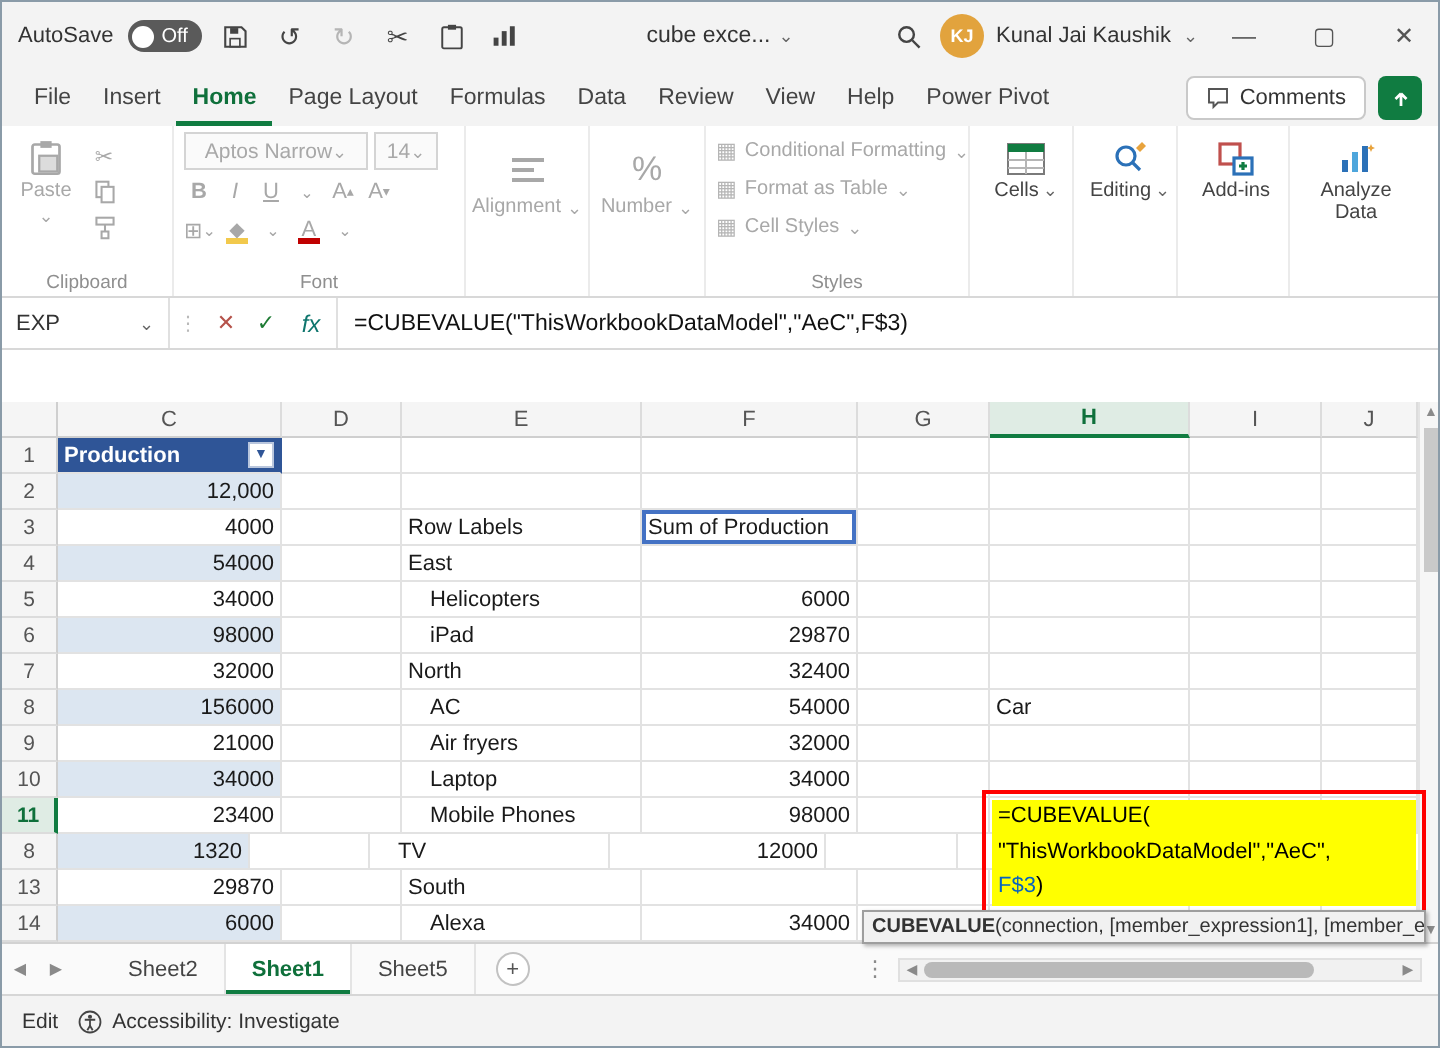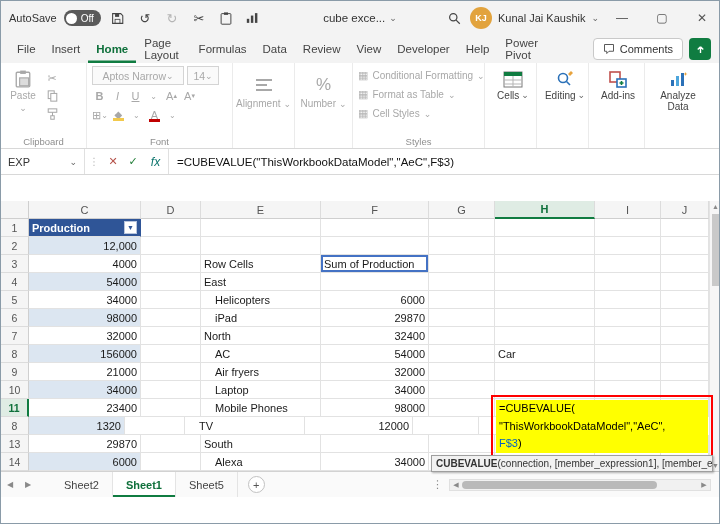--- a/index.html
+++ b/index.html
@@ -177,21 +177,20 @@
   <div class="menubar">
     <div id="menu-tabs">
         <span class="menu-tab">File</span>
         <span class="menu-tab">Insert</span>
         <span class="menu-tab active">Home</span>
         <span class="menu-tab">Page Layout</span>
         <span class="menu-tab">Formulas</span>
         <span class="menu-tab">Data</span>
         <span class="menu-tab">Review</span>
         <span class="menu-tab">View</span>
-        <span class="menu-tab">Developer</span>
         <span class="menu-tab">Help</span>
         <span class="menu-tab">Power Pivot</span>
       </div>
     <div class="menubar-right">
       <span class="comments-btn">
         <svg width="12" height="12" viewBox="0 0 16 16">
             <path d="M2 2h12v9H8l-3 3v-3H2z" fill="none" stroke="#555" stroke-width="1.3"></path>
           </svg>
         <span>Comments</span>
       </span>
@@ -432,21 +431,21 @@
           <div class="cell gridcell" style="width: 66px;"></div>
           <div class="cell gridcell" style="width: 48px;"></div>
         </div>
         <div class="grid-row">
           <div class="cell rowhead">3</div>
           <div class="cell gridcell num" style="width: 112px;">
             <span class="celltext">4000</span>
           </div>
           <div class="cell gridcell" style="width: 60px;"></div>
           <div class="cell gridcell" style="width: 120px;">
-            <span class="celltext">Row Cells</span>
+            <span class="celltext">Row Labels</span>
           </div>
           <div class="cell gridcell refsel" style="width: 108px;">
             <span class="celltext">Sum of Production</span>
           </div>
           <div class="cell gridcell" style="width: 66px;"></div>
           <div class="cell gridcell" style="width: 100px;"></div>
           <div class="cell gridcell" style="width: 66px;"></div>
           <div class="cell gridcell" style="width: 48px;"></div>
         </div>
         <div class="grid-row">
@@ -665,14 +664,25 @@
     <span class="addsheet">+</span>
     <div class="sb-spacer"></div>
     <span class="sb-dots">⋮</span>
     <div class="hscroll">
       <span class="hs-arrow">◀</span>
       <div class="hthumb"></div>
       <span class="hs-arrow" style="margin-left:auto;">▶</span>
     </div>
   </div>
 
+  <div class="statusbar">
+    <span class="status-mode">Edit</span>
+    <span class="status-access">
+      <svg width="12" height="12" viewBox="0 0 16 16">
+          <circle cx="8" cy="8" r="7" fill="none" stroke="#444" stroke-width="1.2"></circle>
+          <circle cx="8" cy="4.5" r="1.4" fill="#444"></circle>
+          <path d="M4.5 6.5h7M8 6.5v4M8 10.5l-1.8 3M8 10.5l1.8 3" fill="none" stroke="#444" stroke-width="1.2"></path>
+        </svg>
+      <span>Accessibility: Investigate</span>
+    </span>
+  </div>
 
 </div>
 
 </body></html>

